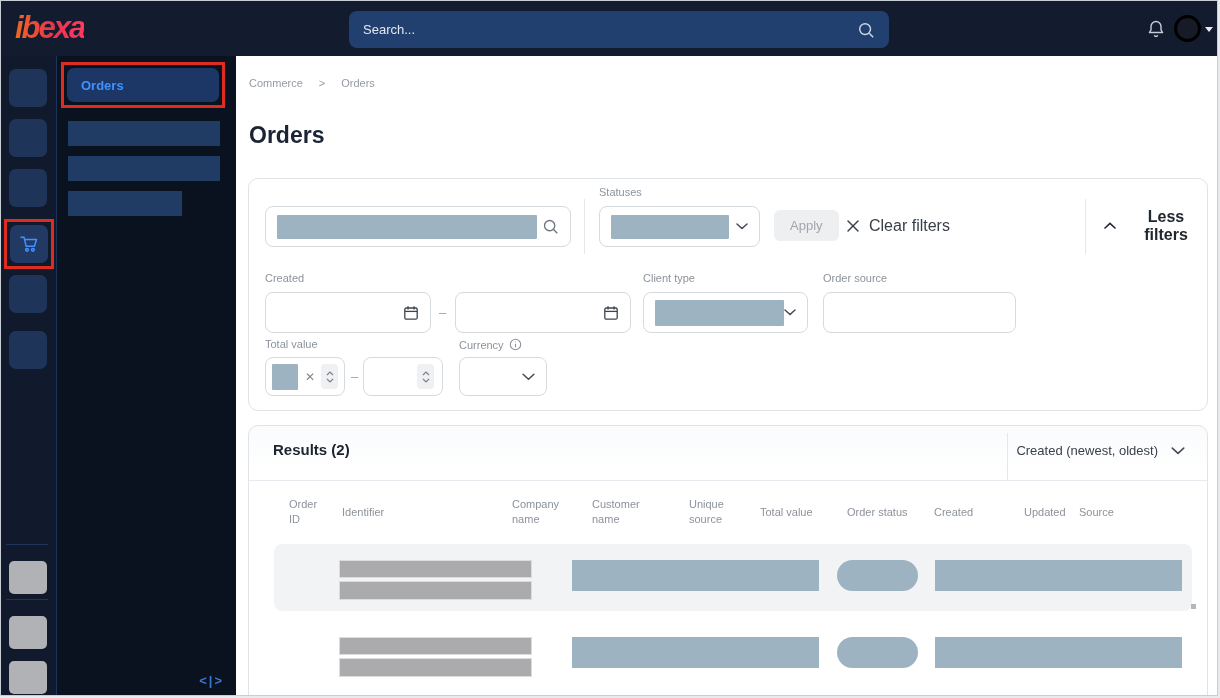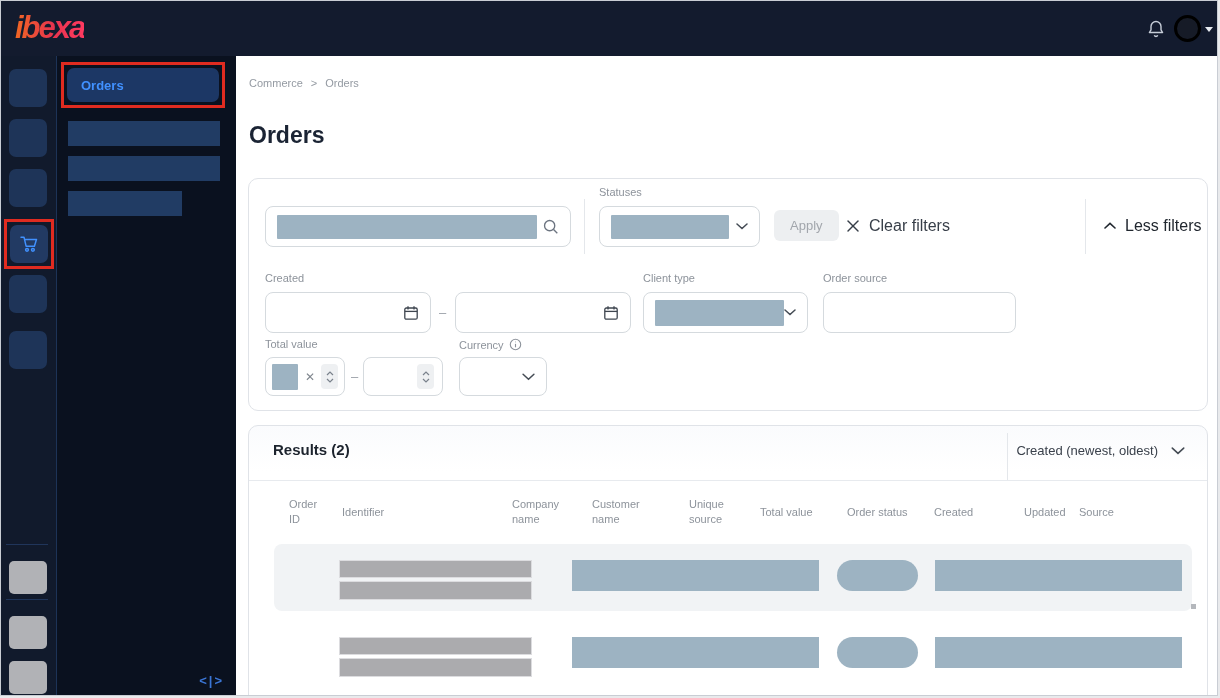--- a/index.html
+++ b/index.html
@@ -41,38 +41,38 @@
   .subnav-active { width:100%; height:100%; background:#1c3765; border-radius:7px;
                    display:flex; align-items:center; padding-left:14px;
                    color:#4191ff; font-size:13px; font-weight:600; }
   .subnav-bar { position:absolute; left:11px; width:152px; height:25px; background:#213c64; }
   .collapse { position:absolute; right:12px; bottom:7px; color:#3b76d6; font-size:13px;
               font-weight:600; letter-spacing:2px; }
 
   
   .main { position:absolute; left:235px; top:55px; right:0; bottom:0; background:#fff; overflow:hidden; }
   .crumbs { position:absolute; left:13px; top:21px; font-size:11px; color:#949aa2;
-            display:flex; gap:8px; align-items:center; }
+            display:flex; gap:16px; align-items:center; }
   .page-title { position:absolute; left:13px; top:66px; font-size:23px; font-weight:700; color:#1b2434; }
 
   .panel { position:absolute; border:1px solid #e0e3e8; background:#fff; }
   .filters { left:12px; top:122px; width:960px; height:233px; border-radius:10px; }
   .results { left:12px; top:369px; width:960px; height:330px; border-radius:10px 10px 0 0;
              background:linear-gradient(180deg,#fafbfd,#ffffff 46px); }
 
   .flabel { position:absolute; font-size:11px; color:#8d939b; white-space:nowrap; display:flex; gap:5px; align-items:center; }
   .fctrl  { position:absolute; height:41px; border:1px solid #d5dade; border-radius:8px; background:#fff;
             display:flex; align-items:center; padding:0 11px; }
   .redact { background:#9db3c2; border-radius:1px; }
   .vdiv { position:absolute; width:1px; background:#e4e7eb; }
   .btn-apply { position:absolute; left:525px; top:31px; height:31px; padding:8px 16px; background:#edeff1;
                border:none; border-radius:6px; color:#a2a6ac; font-size:13px; }
   .lnk { position:absolute; display:flex; align-items:center; gap:9px; font-size:16px;
          color:#373e48; background:none; border:none; }
-  .lnk.bold { font-weight:400; color:#21272f; }
+  .lnk.bold { font-weight:700; color:#21272f; }
   .dash { position:absolute; color:#9aa0a8; font-size:13px; }
   .stepper { width:17px; height:25px; background:#eef0f2; border-radius:4px; display:flex;
              flex-direction:column; align-items:center; justify-content:center; gap:2px; flex:0 0 auto; }
   .xmini { font-size:12px; color:#80878f; margin:0 6px 0 7px; line-height:1; }
 
   .res-title { position:absolute; left:24px; top:15px; font-size:15px; font-weight:700; color:#1d242e; }
   .sort { position:absolute; right:22px; top:17px; display:flex; align-items:center; gap:13px;
           font-size:13px; color:#3a414b; background:none; border:none; }
   .res-hr { position:absolute; left:0; right:0; top:54px; height:1px; background:#e7eaee; }
   .col-h { position:absolute; top:70px; height:32px; display:flex; align-items:center;
@@ -87,20 +87,29 @@
   svg { display:block; flex:0 0 auto; }
 </style>
 </head>
 <body>
 
 <div class="screen">
 
   <header class="topbar">
     <div class="logo">ibexa</div>
 
+    <div class="gsearch">
+      <input type="text" placeholder="Search..." style="">
+      <span>
+        <svg width="18" height="18" viewBox="0 0 20 20" fill="none" stroke="#cfd7e2" stroke-width="1.6">
+          <circle cx="9" cy="9" r="6"></circle>
+            <line x1="13.6" y1="13.6" x2="18" y2="18"></line>
+        </svg>
+      </span>
+    </div>
 
     <span class="bell">
       <svg width="18" height="20" viewBox="0 0 18 20" fill="none" stroke="#c6cdd8" stroke-width="1.4" stroke-linejoin="round">
         <path d="M9 2.5a5 5 0 0 1 5 5v3.3l1.6 2.7H2.4L4 10.8V7.5a5 5 0 0 1 5-5z"></path>
         <path d="M7.3 16.3a1.8 1.8 0 0 0 3.4 0"></path>
       </svg>
     </span>
     <span class="avatar"></span>
     <span class="user-caret"></span>
   </header>

